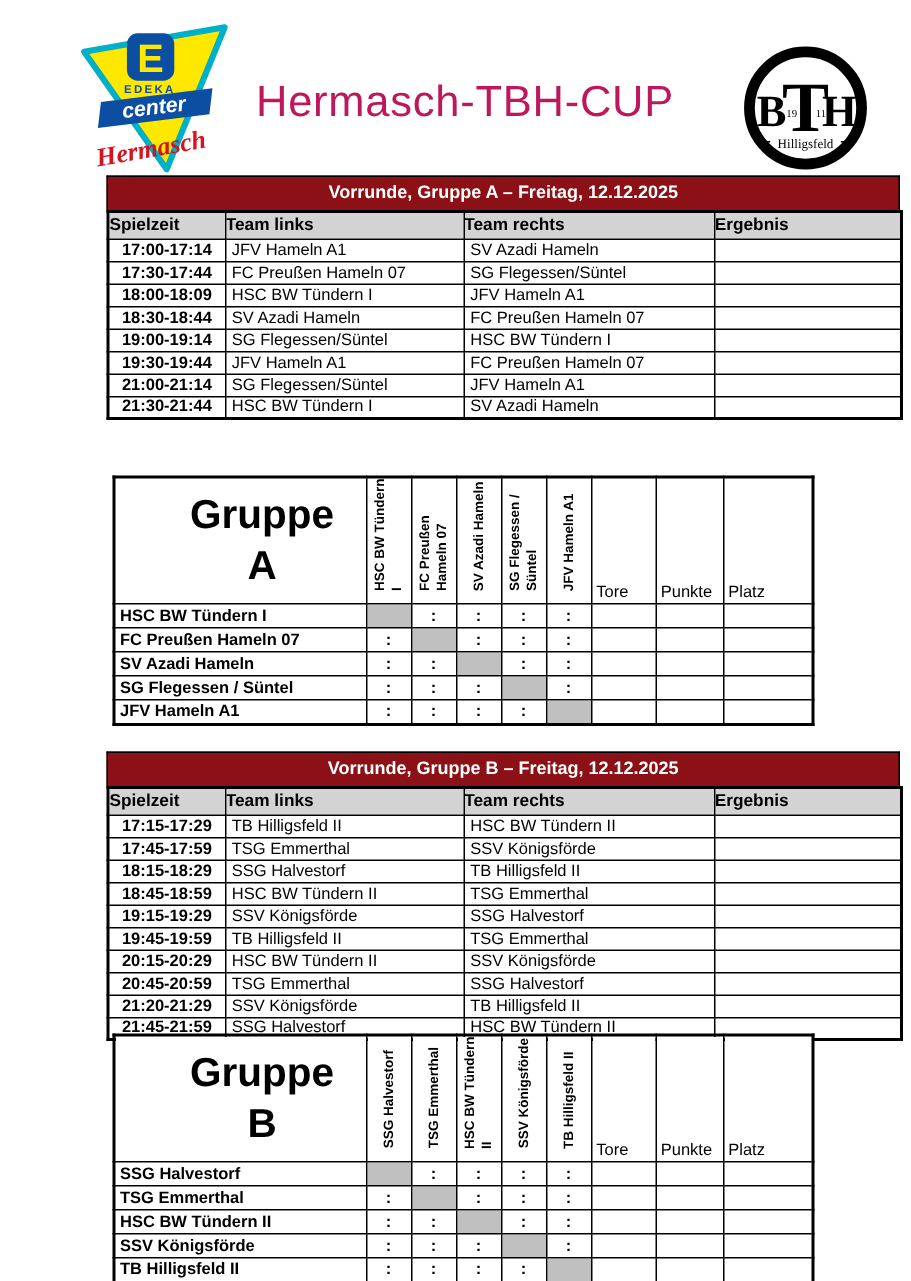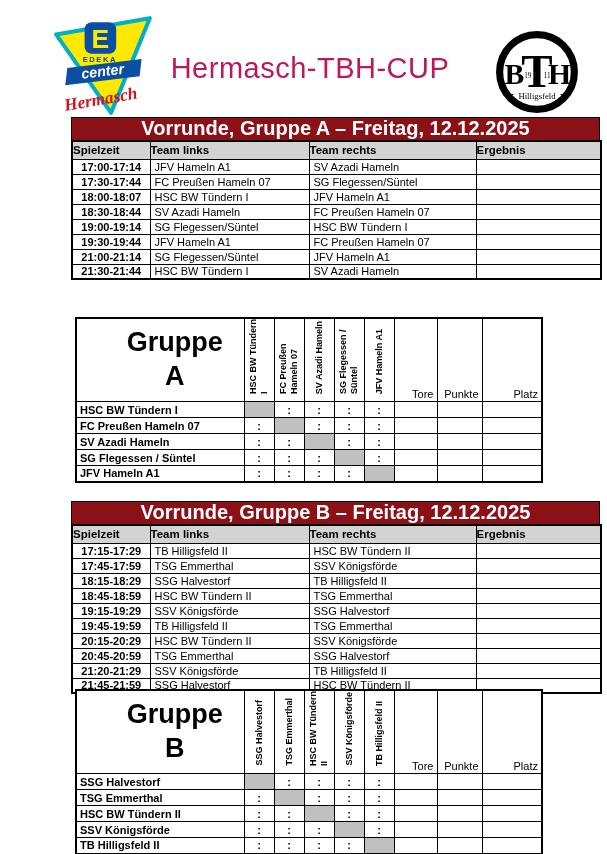--- a/index.html
+++ b/index.html
@@ -11,21 +11,21 @@
   .logo-edeka { position:absolute; left:50px; top:13px; width:112px; height:104px; }
   .page-title { position:absolute; left:138px; top:52px; width:344px; text-align:center;
                 font-size:29px; font-weight:normal; color:#be185d; letter-spacing:.5px; white-space:nowrap; }
   .logo-bth { position:absolute; left:494px; top:29px; width:86px; height:86px; }
 
   
   .sched { position:absolute; left:71px; width:529px; }
   #sched-a { top:117px; }
   #sched-b { top:487px;margin-top:14px; }
   .sched-title { height:23px; line-height:21px; background:#8B1116; color:#fff;
-                 font-weight:bold; font-size:20px; text-align:center;
+                 font-weight:bold; font-size:12px; text-align:center;
                  border:1px solid #000; border-bottom:none; }
   table { border-collapse:collapse; table-layout:fixed; }
   .sched-table { width:529px; border:2px solid #000; }
   .sched-table th, .sched-table td { border:1px solid #000; overflow:hidden; white-space:nowrap; }
   .sched-table th { height:18px; background:#D3D3D3; font-size:11.5px; font-weight:bold; text-align:left; }
   .sched-table td { height:15px; font-size:11px; padding:0 4px; }
   .c-time { font-weight:bold; text-align:center; padding:0 1px; }
   .c-left, .c-right { text-align:left; }
   .c-res { }
 
@@ -33,21 +33,21 @@
   .cross-wrap { position:absolute; left:75px; }
   #cross-a { top:317px; }
   #cross-b { top:689px; }
   .cross { width:466px; border:2px solid #000; }
   .cross th, .cross td { border:1px solid #000; overflow:hidden; }
   .cross-head th { height:80px; background:#fff; vertical-align:bottom; }
   .group-cell { vertical-align:middle !important; text-align:center; font-weight:bold; font-size:27px; line-height:1.25;padding-left:29px; }
   .rot { text-align:center; padding-bottom:3px; }
   .vert { display:inline-block; writing-mode:vertical-rl; transform:rotate(180deg);
           font-size:9px; font-weight:bold; line-height:11px; max-height:76px; text-align:left; }
-  .stat { font-weight:normal; font-size:11px; text-align:right; padding:1px 3px; }
+  .stat { font-weight:normal; font-size:11px; text-align:left; padding:1px 3px; }
   .cross td { height:16px; font-size:11px; }
   .team-cell { font-weight:bold; padding:0 3px; white-space:nowrap; }
   .res-cell { text-align:center; font-weight:bold; font-size:10px; }
   .diag { background:#C0C0C0; }
 </style>
 </head>
 <body>
 
 <div class="page">
 
@@ -99,21 +99,21 @@
             <td class="c-right">SV Azadi Hameln</td>
             <td class="c-res"></td>
           </tr>
           <tr>
             <td class="c-time">17:30-17:44</td>
             <td class="c-left">FC Preußen Hameln 07</td>
             <td class="c-right">SG Flegessen/Süntel</td>
             <td class="c-res"></td>
           </tr>
           <tr>
-            <td class="c-time">18:00-18:07</td>
+            <td class="c-time">18:00-18:09</td>
             <td class="c-left">HSC BW Tündern I</td>
             <td class="c-right">JFV Hameln A1</td>
             <td class="c-res"></td>
           </tr>
           <tr>
             <td class="c-time">18:30-18:44</td>
             <td class="c-left">SV Azadi Hameln</td>
             <td class="c-right">FC Preußen Hameln 07</td>
             <td class="c-res"></td>
           </tr>

